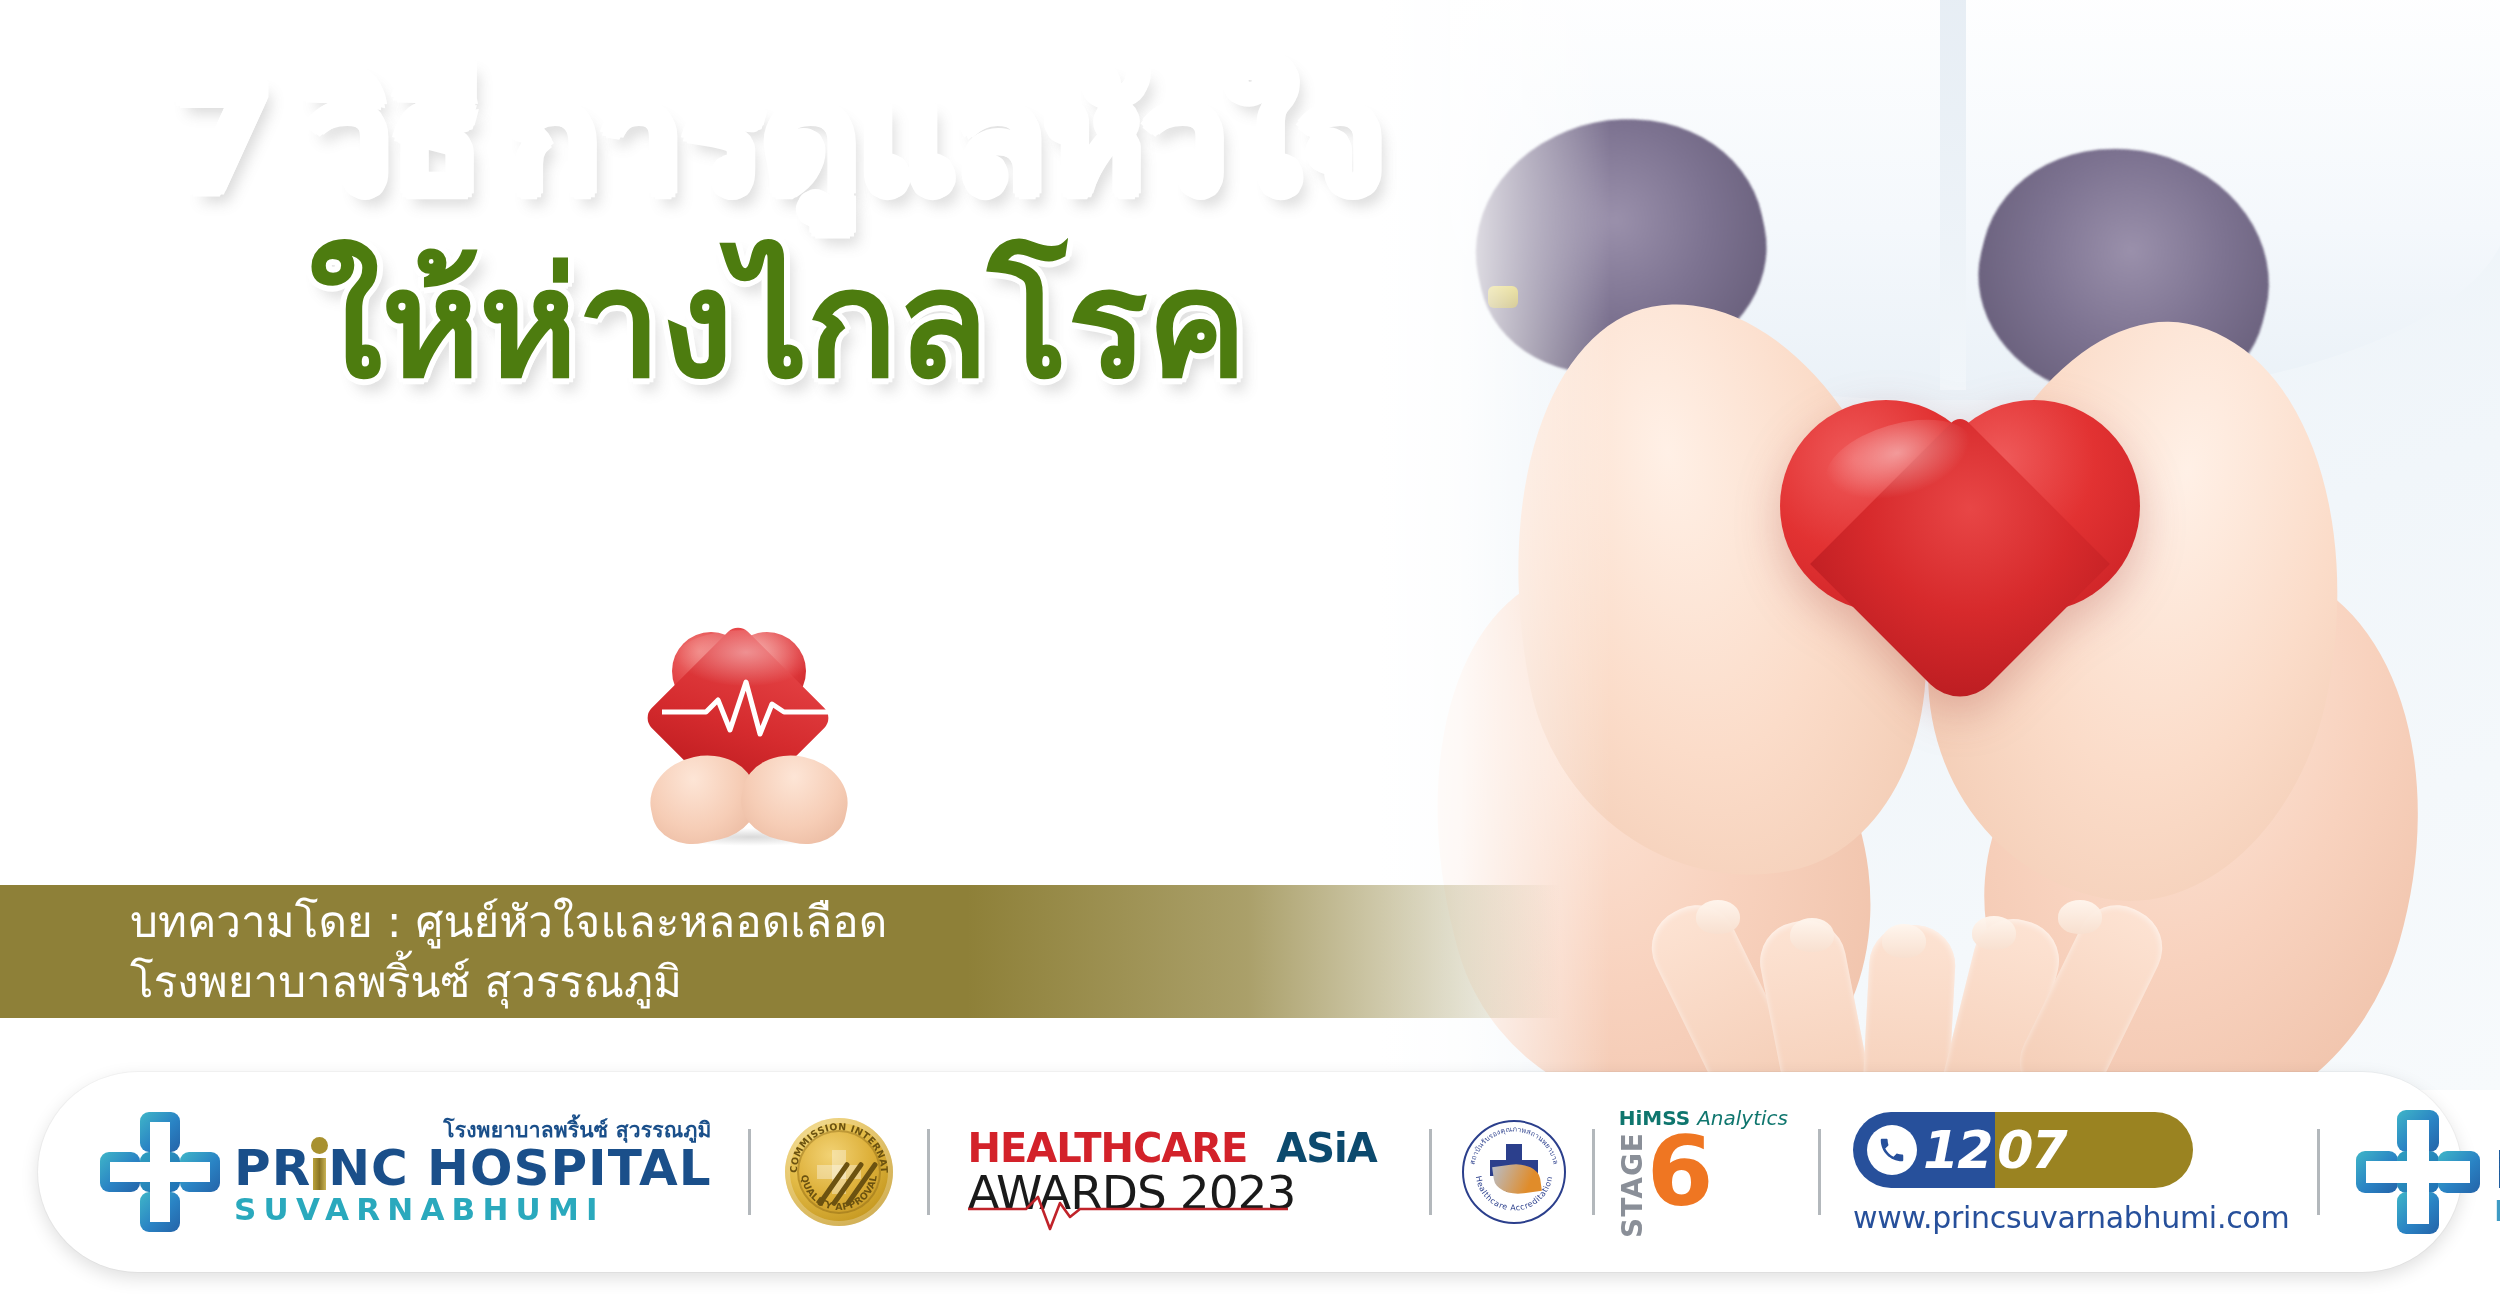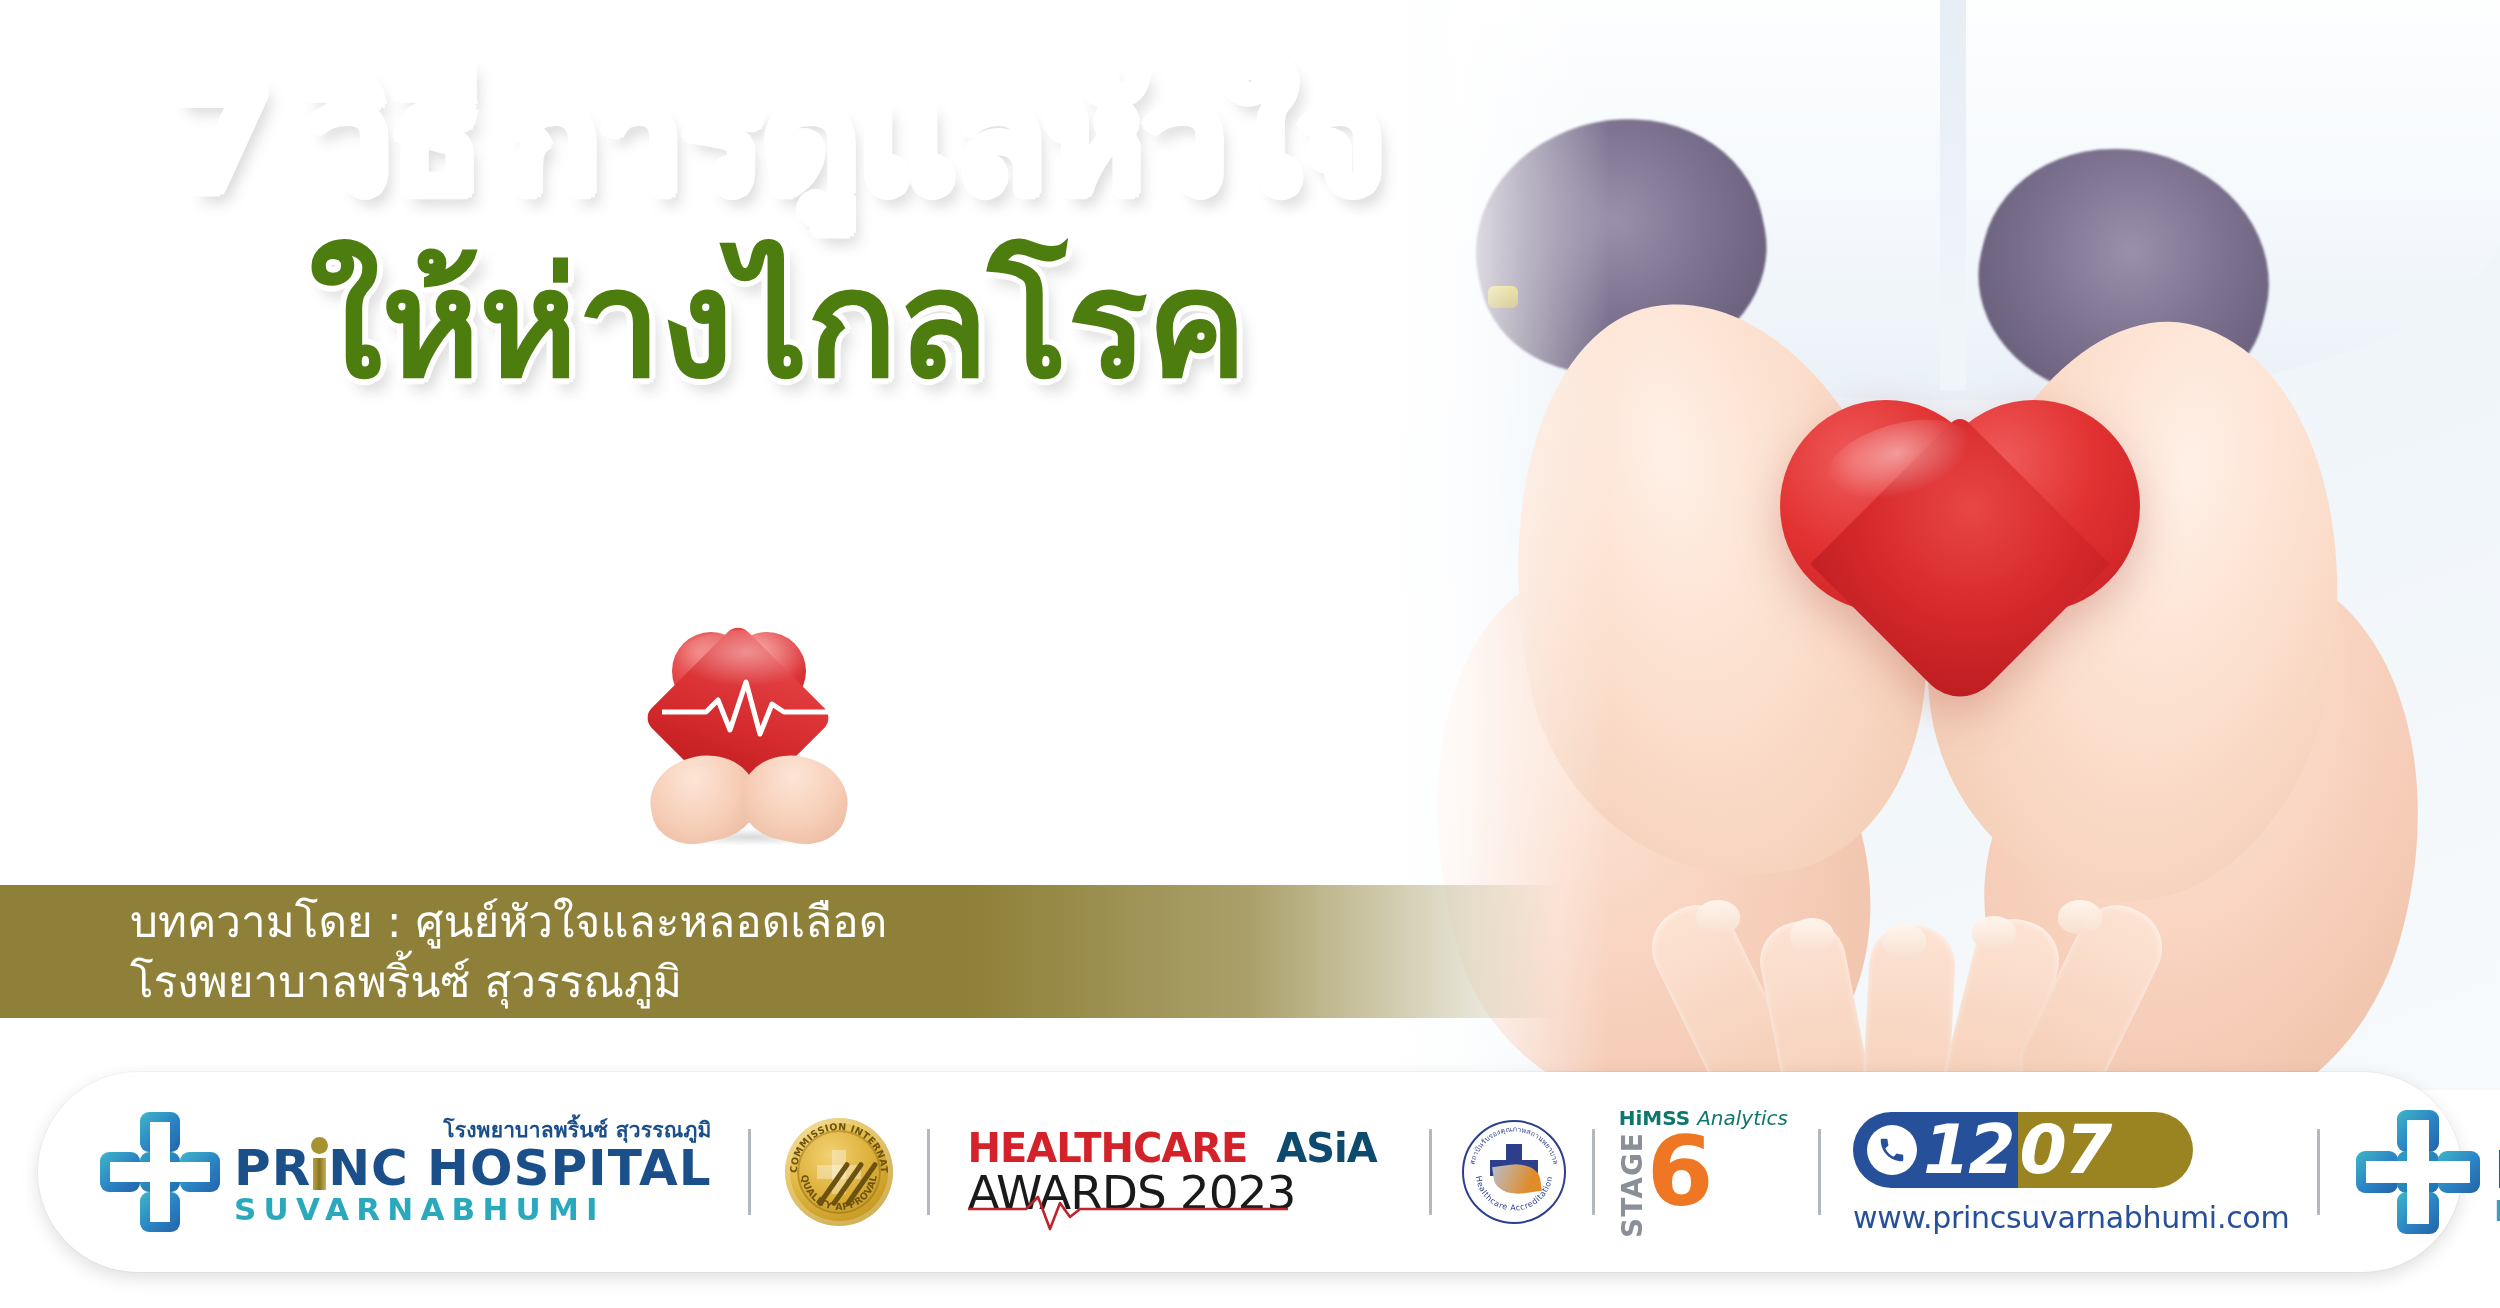--- a/index.html
+++ b/index.html
@@ -342,21 +342,21 @@
   }
   .pill .right-part {
     background: #9a8321; display: flex; align-items: center; height: 100%;
     padding: 0 22px 0 2px; flex: 1 1 auto;
   }
   .phone-circle {
     width: 50px; height: 50px; border-radius: 50%; background: #ffffff;
     display: flex; align-items: center; justify-content: center; margin-right: 6px;
   }
   .num-12, .num-08 {
-    font-size: 68px; font-weight: 800; color: #ffffff;
+    font-size: 52px; font-weight: 800; color: #ffffff;
     font-style: italic; letter-spacing: -2px;
   }
   .url-text {
     font-size: 30px; color: #27509b; font-weight: 500; text-align: center;
     margin-top: 15px; letter-spacing: -.3px;
   }
 
   
   .principal-text { margin-left: 14px; line-height: 1; }
   .principal-thai {

